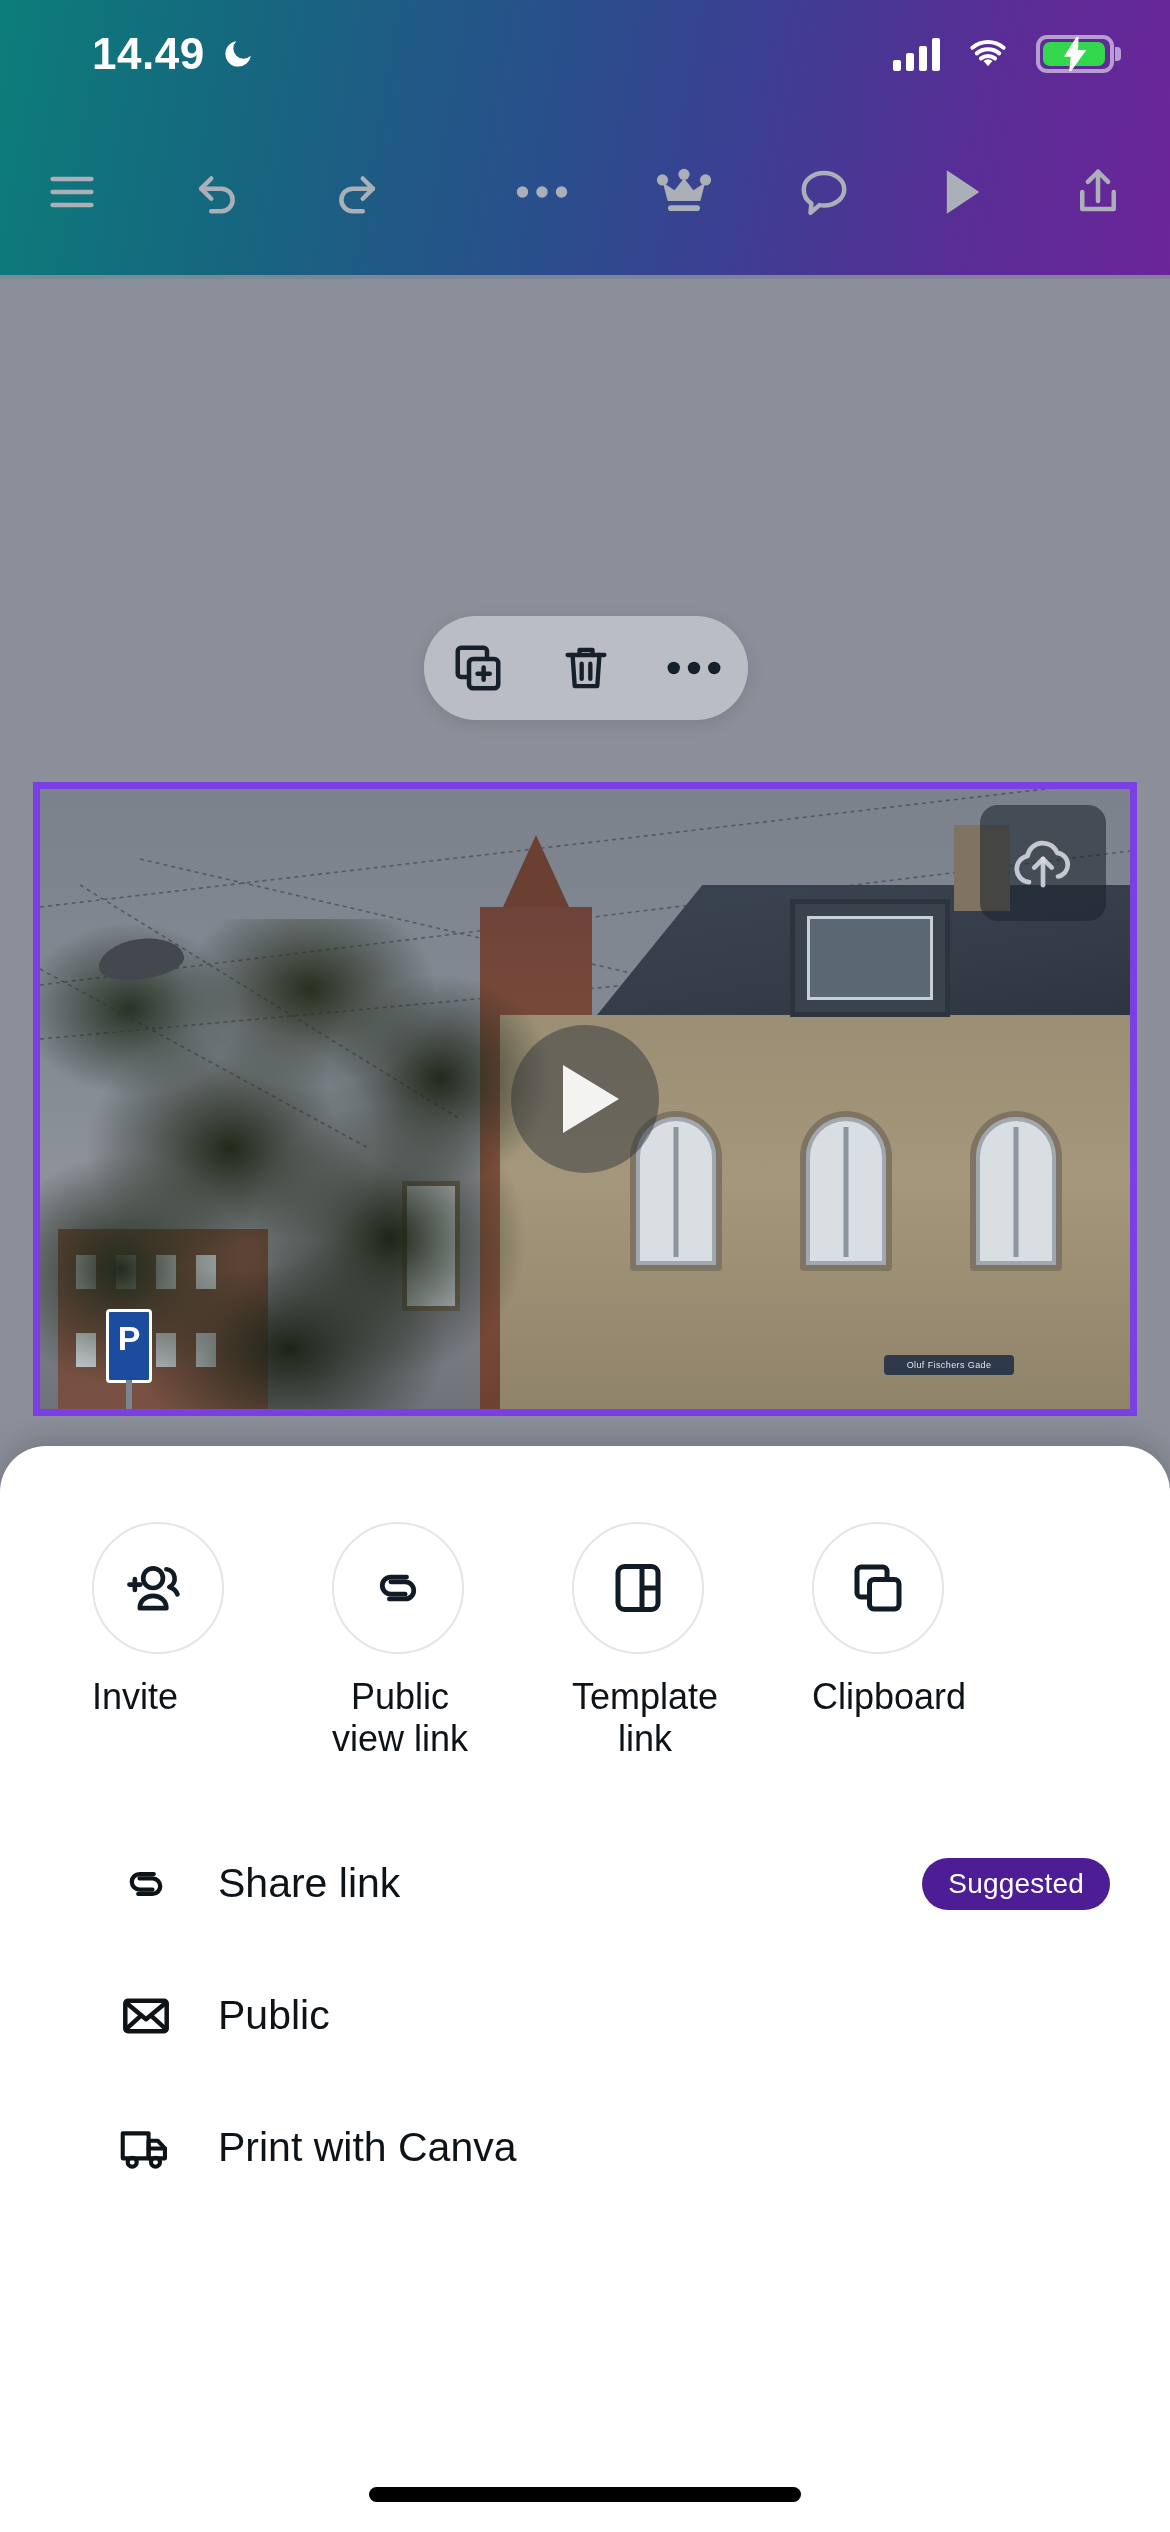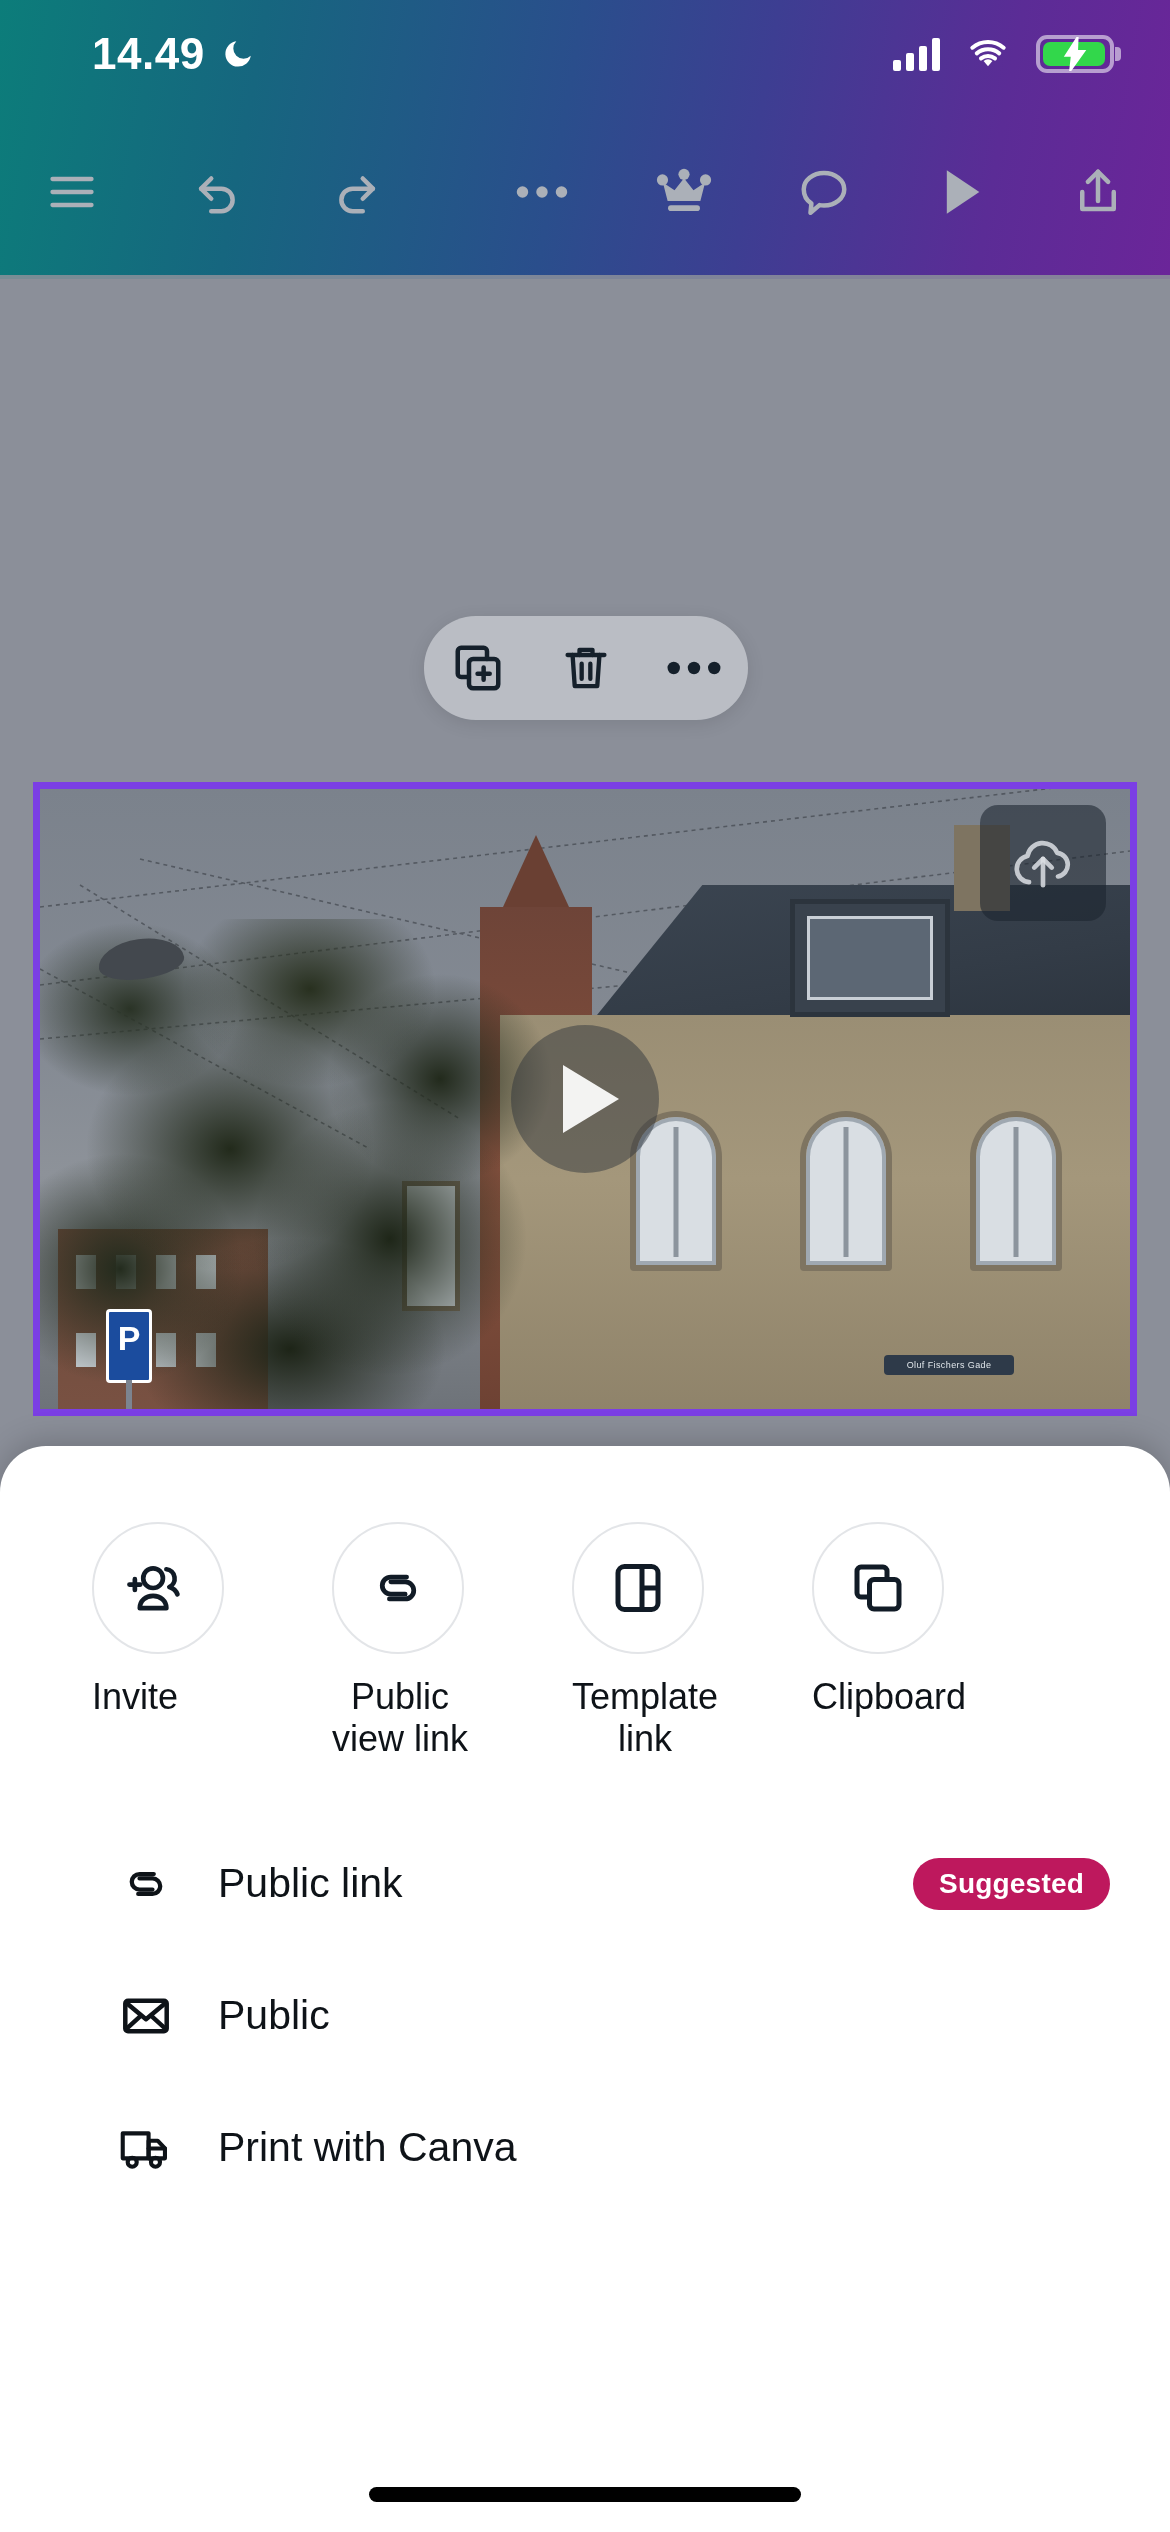--- a/index.html
+++ b/index.html
@@ -247,21 +247,21 @@
   
   #rows { margin-top:58px; }
   .row {
     height:132px; display:flex; align-items:center;
     padding:0 60px 0 118px;
   }
   .row-ico { width:56px; flex:0 0 56px; display:flex; align-items:center; justify-content:center;
     color:#0E1318; }
   .row-label { margin-left:44px; font-size:41px; color:#0E1318; flex:1 1 auto; }
   .badge {
-    background:#be185d; color:#fff; font-size:28px; font-weight:700;
+    background:#4c1d95; color:#fff; font-size:28px; font-weight:400;
     padding:10px 26px; border-radius:999px; letter-spacing:.2px;
   }
 
   
   #home-ind {
     position:absolute; left:50%; bottom:30px; transform:translateX(-50%);
     width:432px; height:15px; background:#000; border-radius:8px;
   }
 </style>
 </head>
@@ -513,21 +513,21 @@
 
   <div id="rows">
 
     <div class="row">
       <div class="row-ico">
         <svg width="56" height="56" viewBox="0 0 26 24" fill="none" stroke="currentColor" stroke-width="2" stroke-linecap="round" stroke-linejoin="round">
           <path d="M16.6 7.4H10a3.6 3.6 0 0 0 0 7.2h6"></path>
           <path d="M9.4 16.6H16a3.6 3.6 0 0 0 0-7.2h-6"></path>
           </svg>
       </div>
-      <div class="row-label">Public link</div>
+      <div class="row-label">Share link</div>
       <div class="badge">Suggested</div>
     </div>
 
 
     <div class="row">
       <div class="row-ico">
         <svg width="54" height="54" viewBox="0 0 24 24" fill="none" stroke="currentColor" stroke-width="2" stroke-linejoin="round">
           <rect x="2.8" y="5.2" width="18.4" height="13.6" rx="1.2"></rect>
           <path d="M2.8 5.8l9.2 7.6 9.2-7.6"></path>
           <path d="M2.8 18.2l6.6-6M21.2 18.2l-6.6-6"></path>

